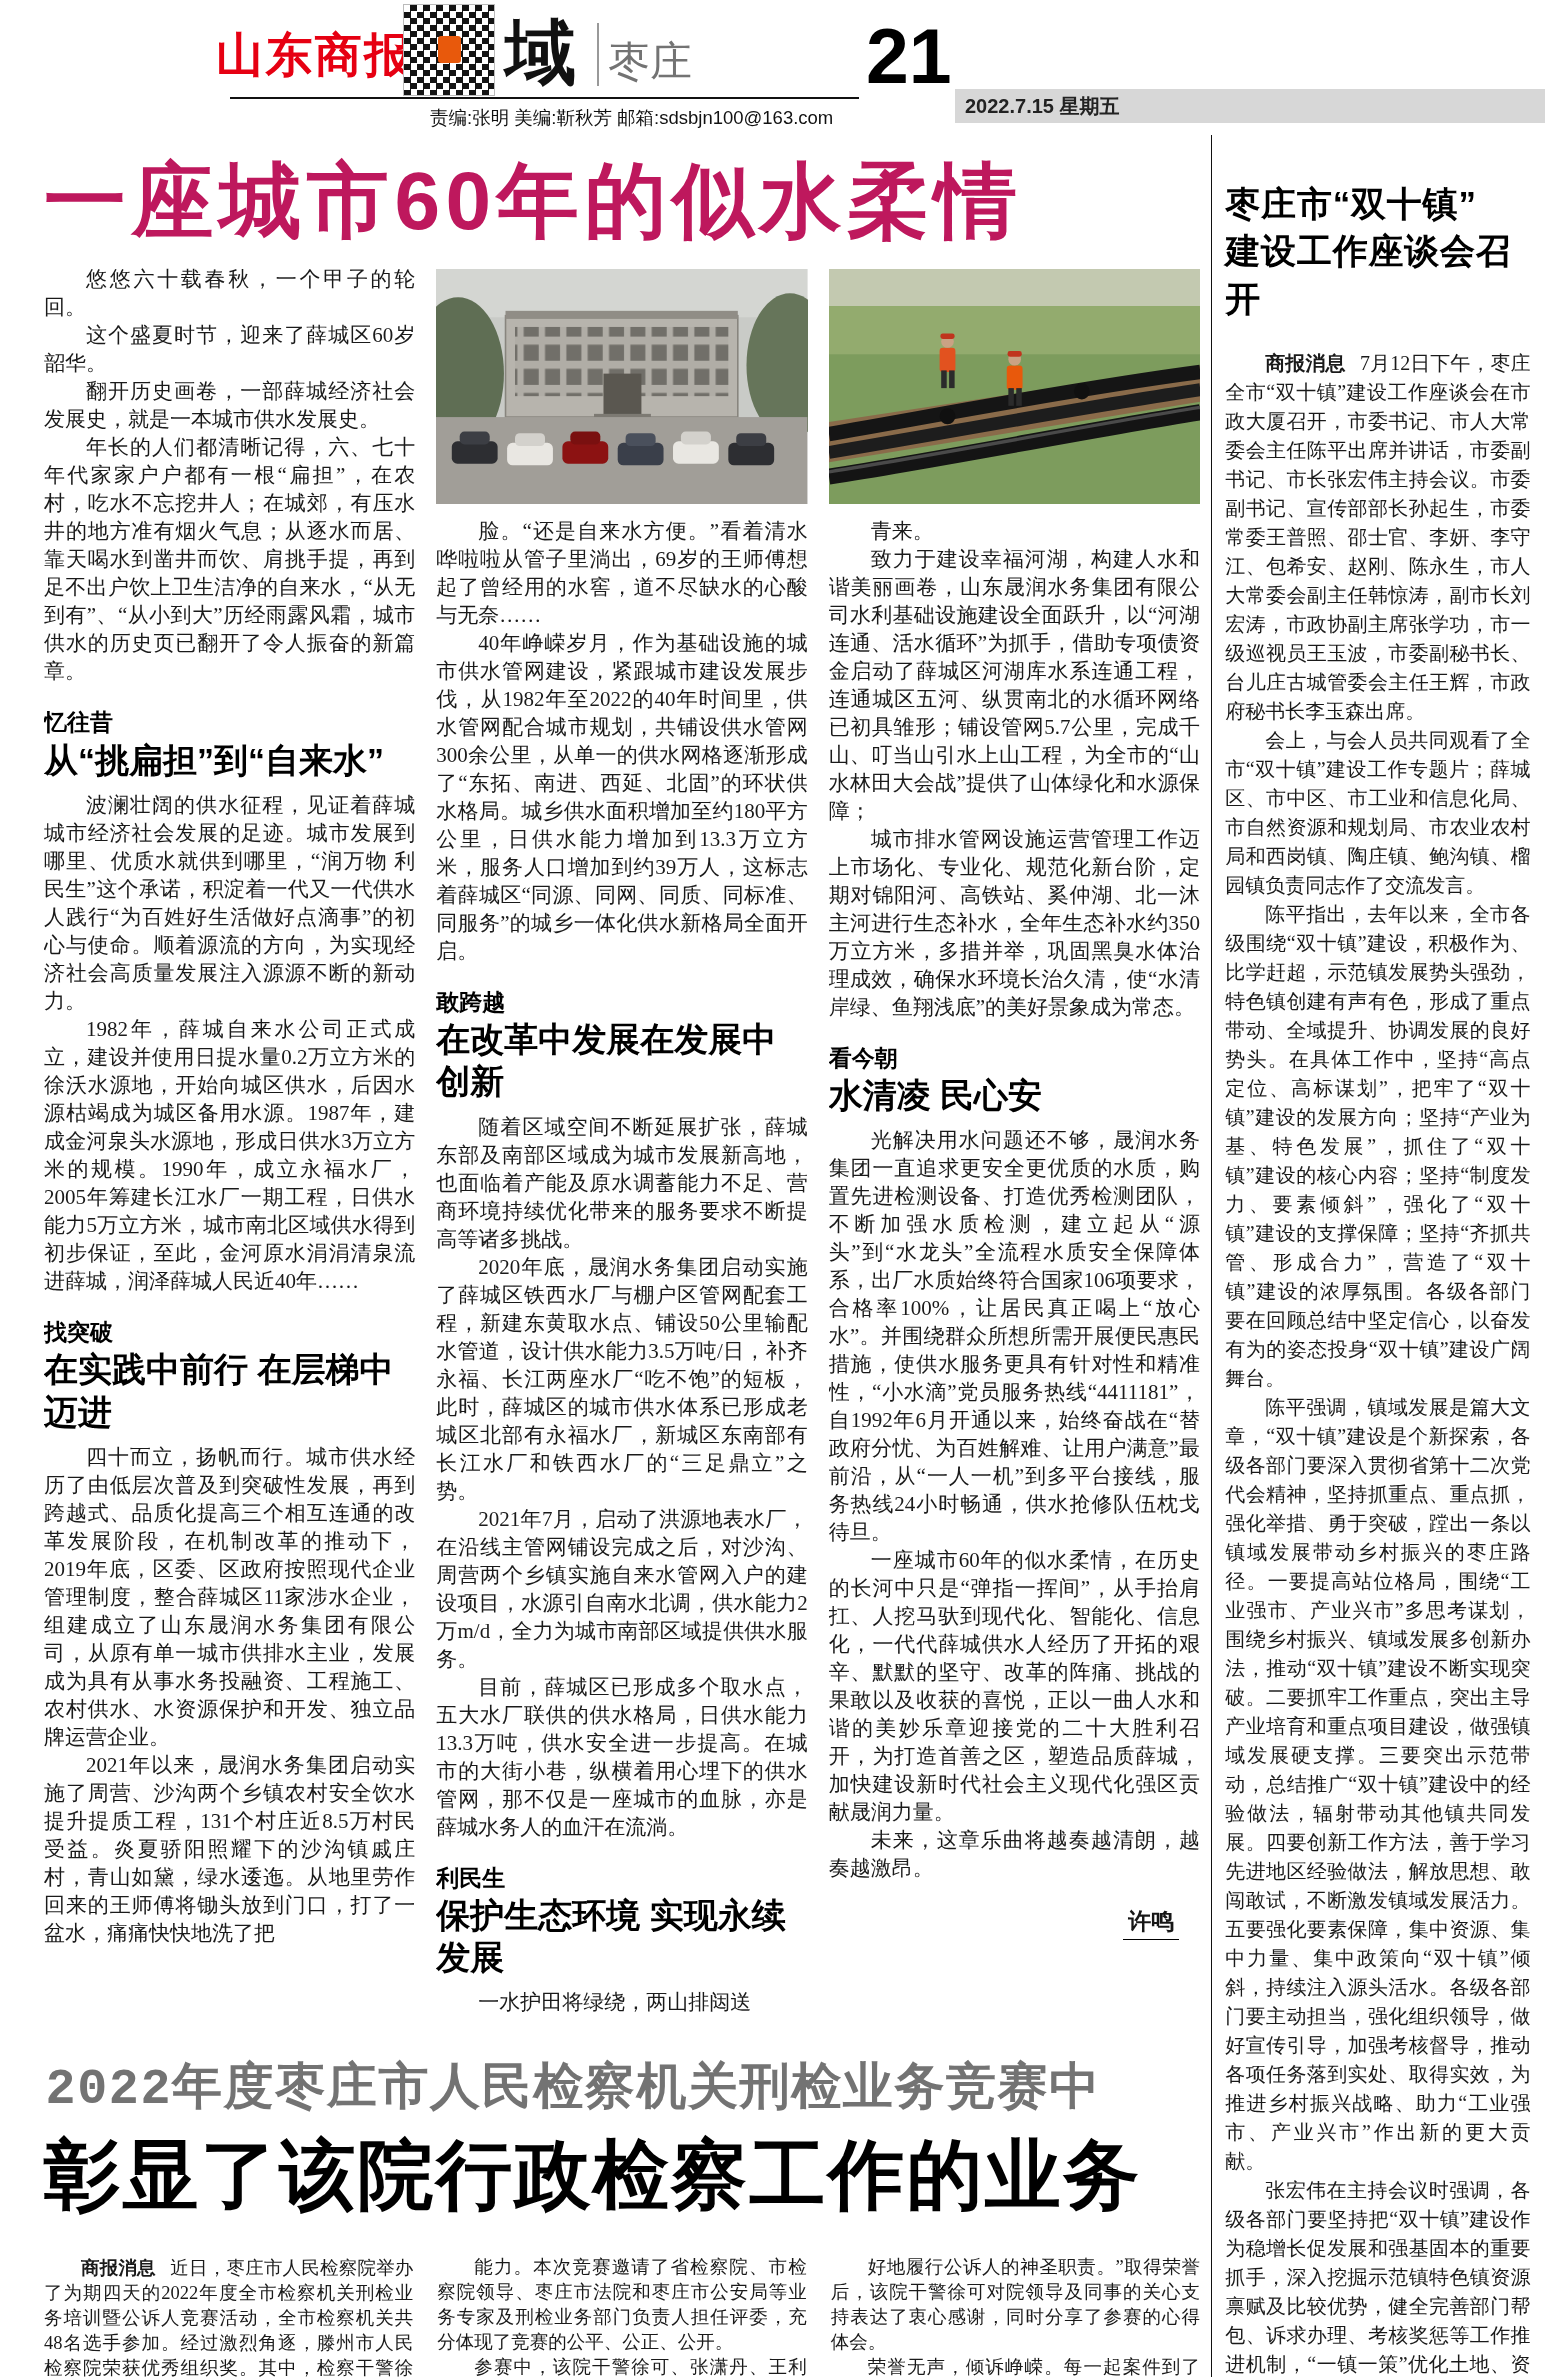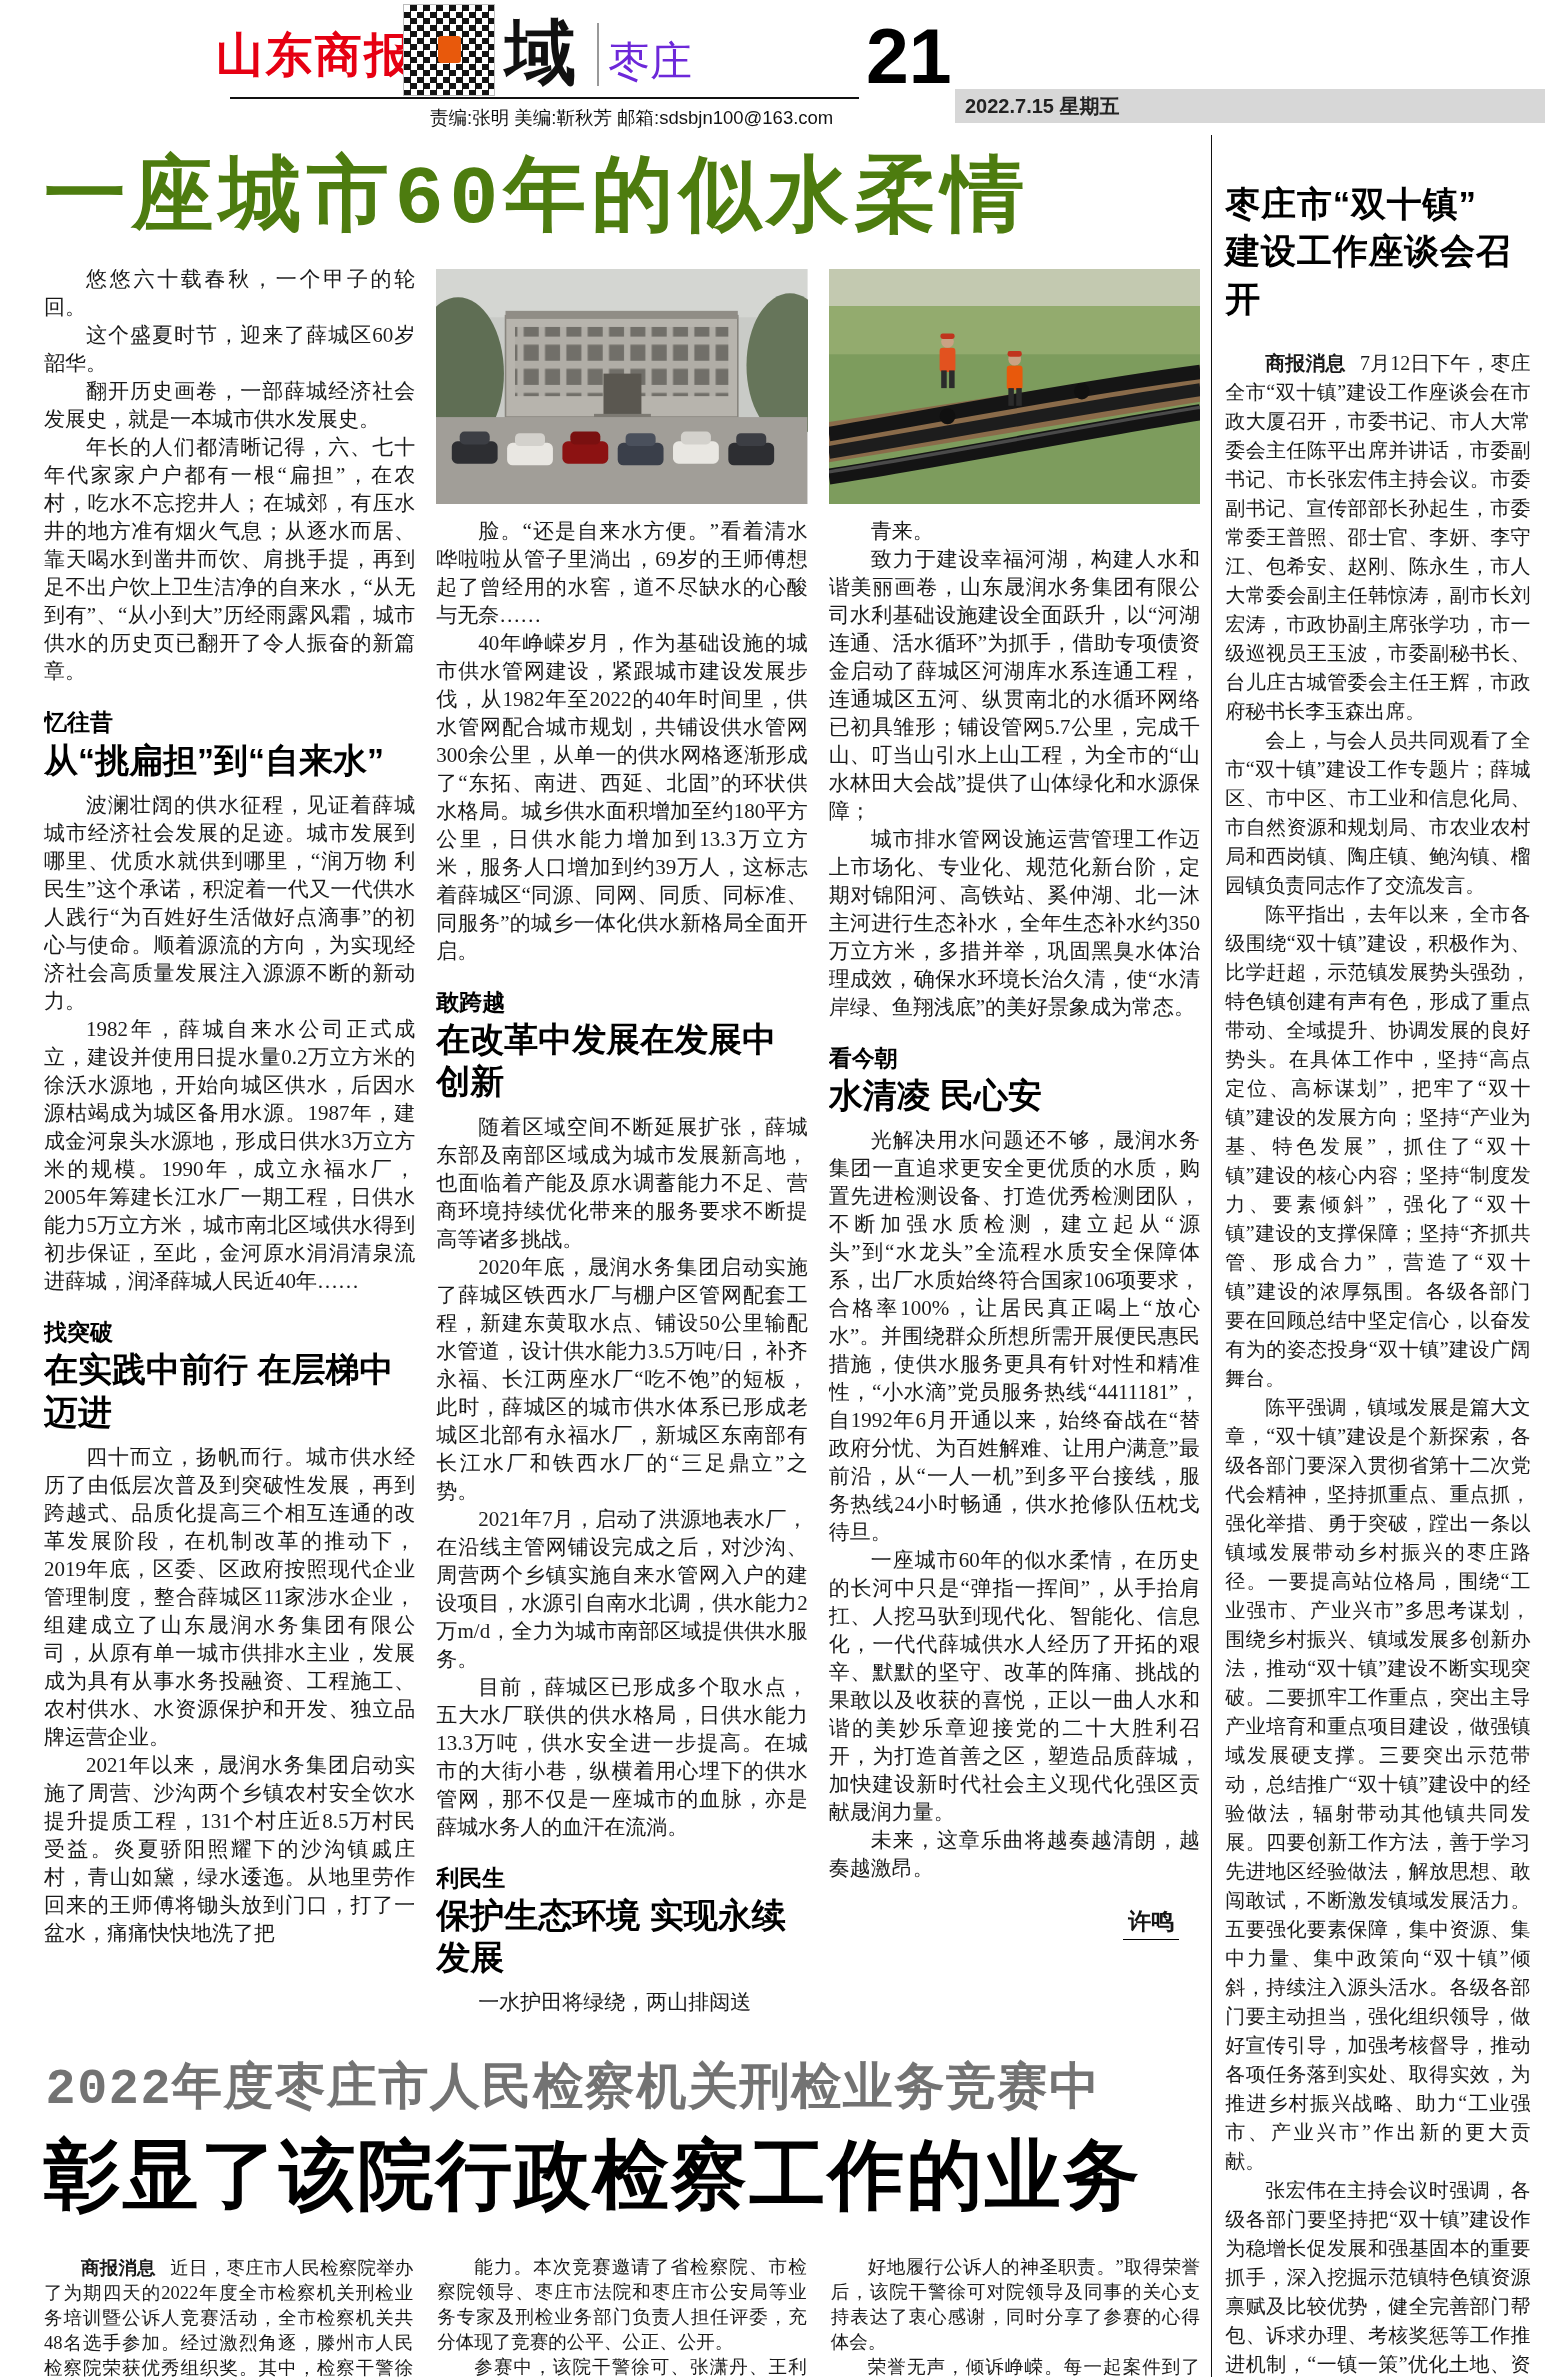--- a/index.html
+++ b/index.html
@@ -12,39 +12,39 @@
     font-weight:700;font-size:47px;color:#e60012;letter-spacing:2.4px;}
   .qr{position:absolute;left:404px;top:4.8px;width:90px;height:90px;
     background:
       repeating-conic-gradient(#141414 0 25%, #ffffff 0 50%) 0 0 / 13px 13px,
       #fff;
     outline:0.8px solid #bbb;}
   .qr .blob{position:absolute;left:34px;top:31px;width:22.5px;height:27px;background:#e8590c;border-radius:3.2px;}
   .sec-char{position:absolute;left:505px;top:6.4px;font-size:71px;font-weight:700;color:#111;
     font-family:"Liberation Serif",serif;}
   .sec-div{position:absolute;left:597px;top:22.5px;width:1.6px;height:63px;background:#999;}
-  .sec-city{position:absolute;left:608px;top:34px;font-size:42px;color:#6d28d9;font-weight:400;
+  .sec-city{position:absolute;left:608px;top:34px;font-size:42px;color:#737373;font-weight:400;
     font-family:Liberation Serif, serif;}
   .pageno{position:absolute;left:866px;top:17.7px;font-family:"Liberation Sans",sans-serif;
     font-weight:700;font-size:77px;line-height:1;color:#000;}
   .hdr-rule{position:absolute;left:230px;top:97px;width:629px;height:1.6px;background:#111;}
   .credits{position:absolute;left:430px;top:105px;font-family:"Liberation Sans",sans-serif;
     font-size:18.5px;color:#111;white-space:nowrap;}
   .datebar{position:absolute;left:955px;top:89px;width:591px;height:34px;background:#d7d7d7;
     font-family:"Liberation Sans",sans-serif;font-size:20px;font-weight:700;color:#222;
     line-height:34px;padding-left:10px;box-sizing:border-box;}
 
   
   .content{display:flex;padding:0 11.3px 16px 44px;box-sizing:border-box;}
   .leftside{width:1156px;flex:0 0 auto;}
   .sidebar{flex:1 1 auto;border-left:1.6px solid #111;margin-left:11.3px;padding:45px 3.2px 0 13px;}
 
   
-  .main-headline{font-family:Liberation Mono, monospace;font-weight:900;font-size:82px;
-    letter-spacing:5.6px;line-height:1.1;margin:21px 0 19.3px 0;white-space:nowrap;color:#4d7c0f;}
+  .main-headline{font-family:Liberation Sans, sans-serif;font-weight:900;font-size:82px;
+    letter-spacing:5.6px;line-height:1.1;margin:21px 0 19.3px 0;white-space:nowrap;color:#be185d;}
   .mcols{display:flex;gap:21px;}
   .mcol{flex:1 1 0;overflow:hidden;}
   .bt p{margin:0;font-size:21px;line-height:28px;text-align:justify;text-indent:2em;color:#1a1a1a;}
   .sechead{font-family:"Liberation Sans",sans-serif;font-weight:700;color:#000;margin:24px 0 9.7px 0;}
   .sechead .k{display:block;font-size:23px;line-height:1.2;}
   .sechead .t{display:block;font-size:34px;line-height:1.25;margin-top:1.6px;}
   .photo{width:100%;height:235px;display:block;margin:3.2px 0 13px 0;}
   .byline{text-align:right;font-family:"Liberation Sans",sans-serif;font-weight:700;font-size:23px;
     margin-top:24px;padding-right:21px;}
   .byline .u{border-bottom:1.6px solid #000;padding:0 4.8px 4.8px 4.8px;}

